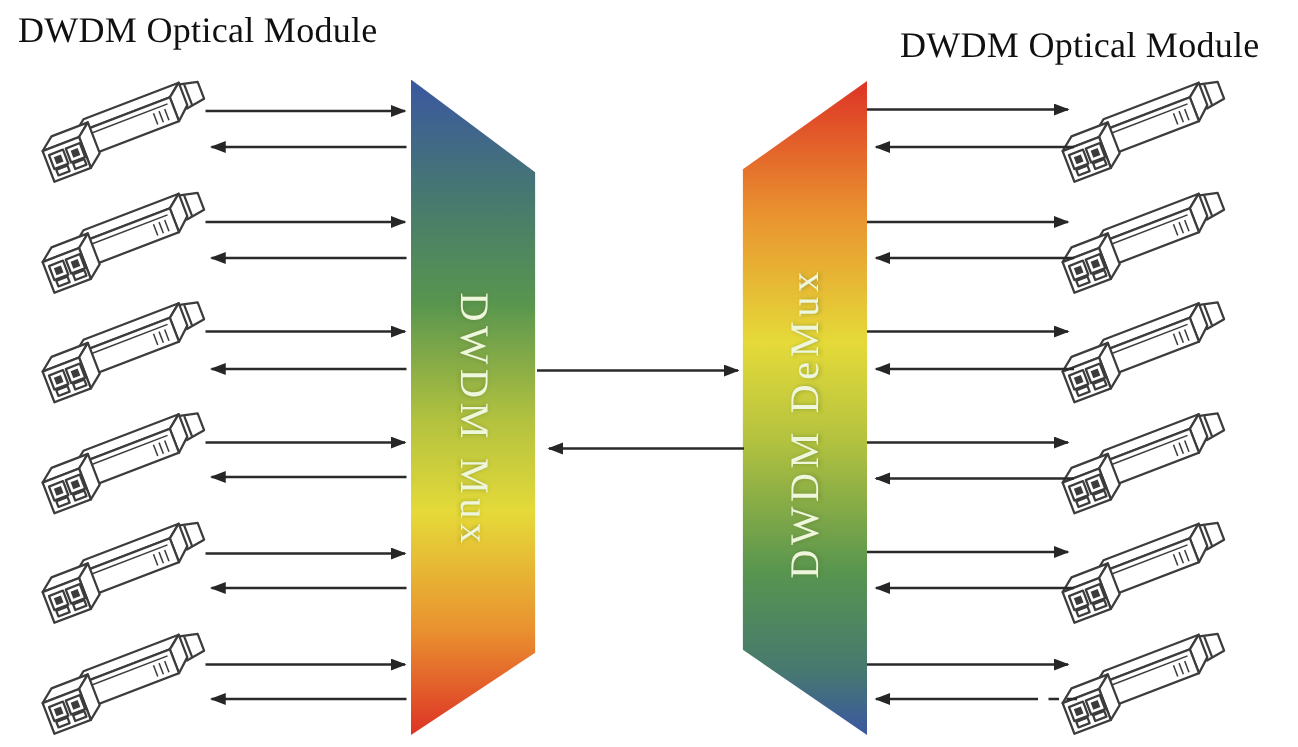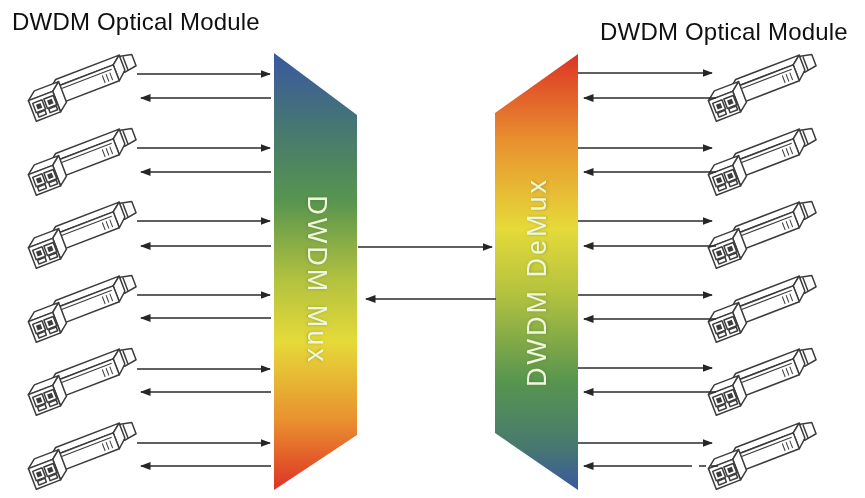--- a/index.html
+++ b/index.html
@@ -1,18 +1,18 @@
 <!DOCTYPE html>
 <html><head>
 <meta charset="utf-8">
 <style>
   html,body{margin:0;padding:0;background:#ffffff;}
   .canvas{
     position:relative;width:865px;height:498px;background:#ffffff;
-    font-family:Liberation Sans, sans-serif;overflow:hidden;
+    font-family:Liberation Serif, serif;overflow:hidden;
   }
   .title{
     position:absolute;font-size:24px;color:#101010;white-space:nowrap;
     letter-spacing:.2px;
   }
   #title-left{left:12px;top:8px;}
   #title-right{left:600px;top:18px;}
   .trap{position:absolute;width:83px;}
   #mux{
     left:274px;top:53px;height:437px;

